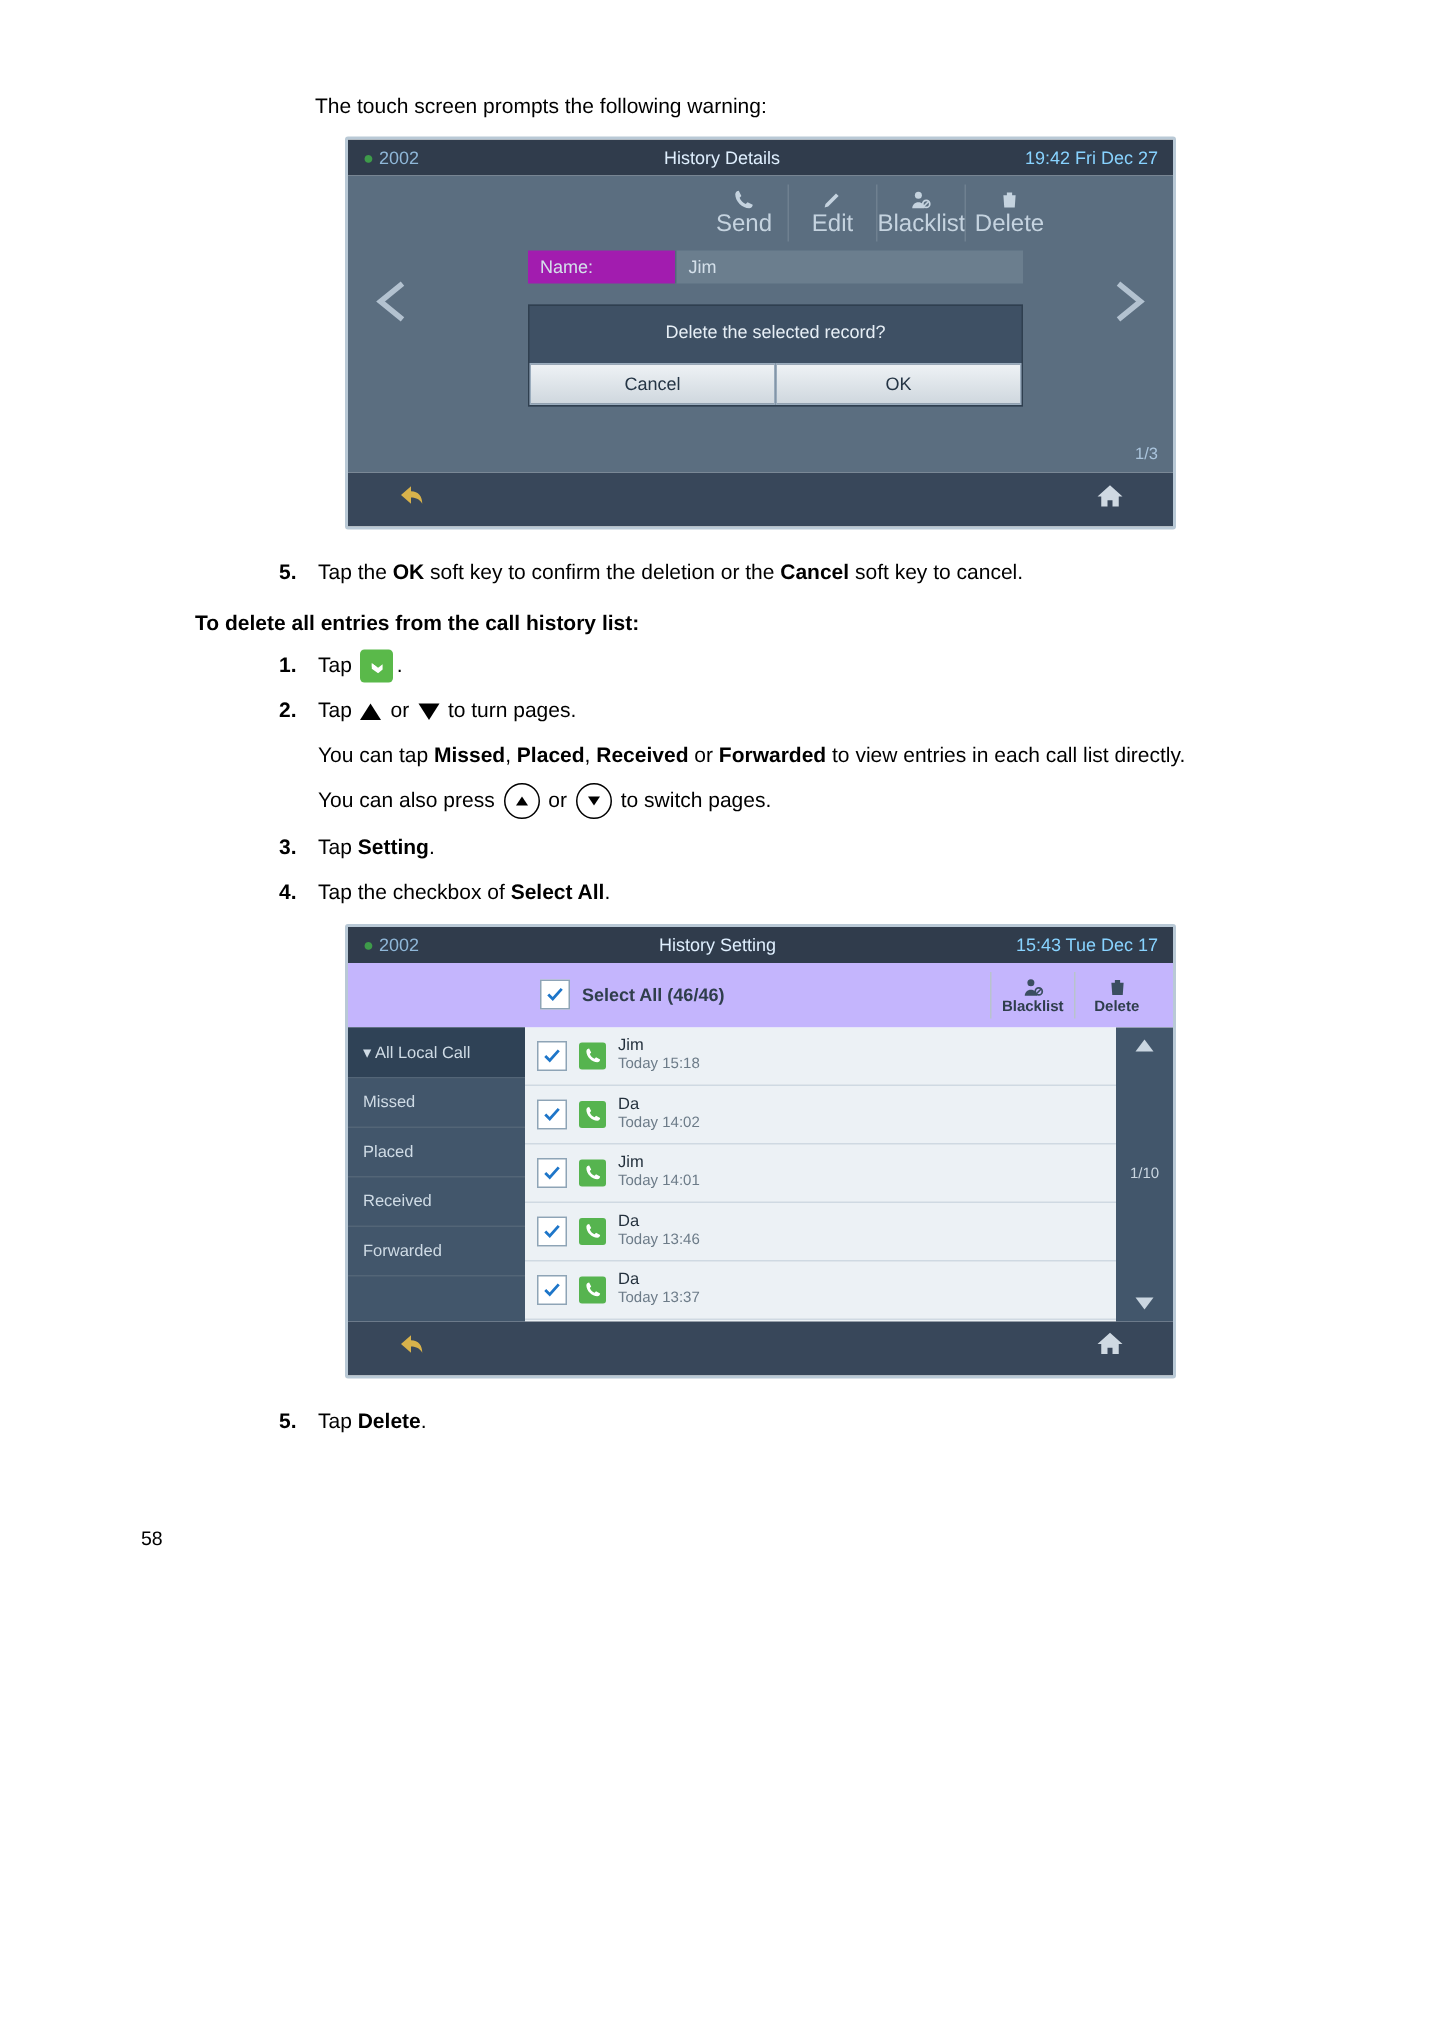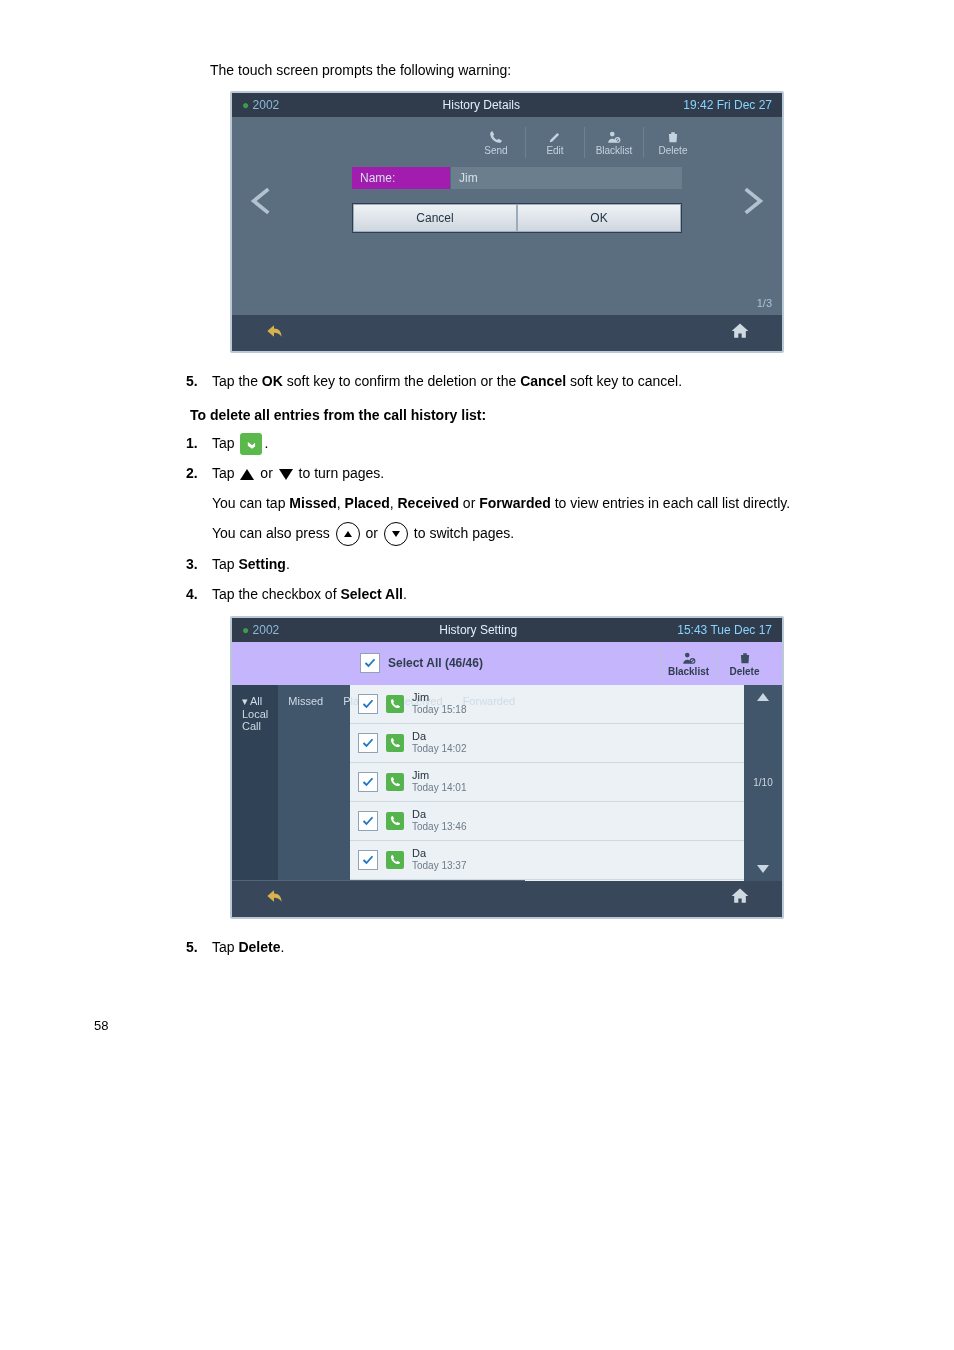--- a/index.html
+++ b/index.html
@@ -70,21 +70,21 @@
     position: absolute;
     top: 4px;
     left: 180px;
     right: 80px;
     height: 42px;
     display: flex;
     justify-content: flex-end;
     align-items: center;
     gap: 0;
     color: #c5d3df;
-    font-size: 10px;
+    font-size: 16px;
   }
   .ab-item {
     width: 58px;
     text-align: center;
     border-left: 1px solid #6f8090;
     padding: 2px 0;
   }
   .ab-item:first-child { border-left: none; }
   .ab-ico {
     height: 16px;
@@ -181,21 +181,21 @@
   }
   .step-num {
     font-weight: bold;
     width: 26px;
   }
   .step-body { flex: 1; }
   .strong { font-weight: bold; }
   .section-head {
     font-weight: bold;
     font-size: 14px;
-    margin: 14px 0 10px 100px;
+    margin: 14px 0 10px 40px;
   }
   .inline-icon {
     display:inline-block;
     width:22px;
     height:22px;
     background:#5ab94a;
     border-radius:3px;
     vertical-align: middle;
     position:relative;
     margin: 0 2px;
@@ -275,21 +275,21 @@
     display:flex;
     height:196px;
     background:#ecf1f5;
   }
   .scr2-side {
     width:118px;
     background:#42566b;
     color:#cfdbe5;
     font-size:11px;
     display:flex;
-    flex-direction:row;
+    flex-direction:column;
   }
   .scr2-side-item {
     padding:10px 10px;
     border-bottom:1px solid #536577;
   }
   .scr2-side-item.sel {
     background:#2f4256;
   }
   .callist {
     flex:1;
@@ -404,20 +404,21 @@
               </svg>
             </div>
           <div>Delete</div>
         </div>
       </div>
       <div class="field-row">
         <div class="field-label">Name:</div>
         <div class="field-value">Jim</div>
       </div>
       <div class="dialog">
+        <div class="dialog-head">Delete the selected record?</div>
         <div class="dialog-btns">
           <div class="dialog-btn">Cancel</div>
           <div class="dialog-btn">OK</div>
         </div>
       </div>
       <div class="pager">1/3</div>
     </div>
     <div class="bottombar">
       <span class="bb-left">
         <svg viewBox="0 0 24 24">

